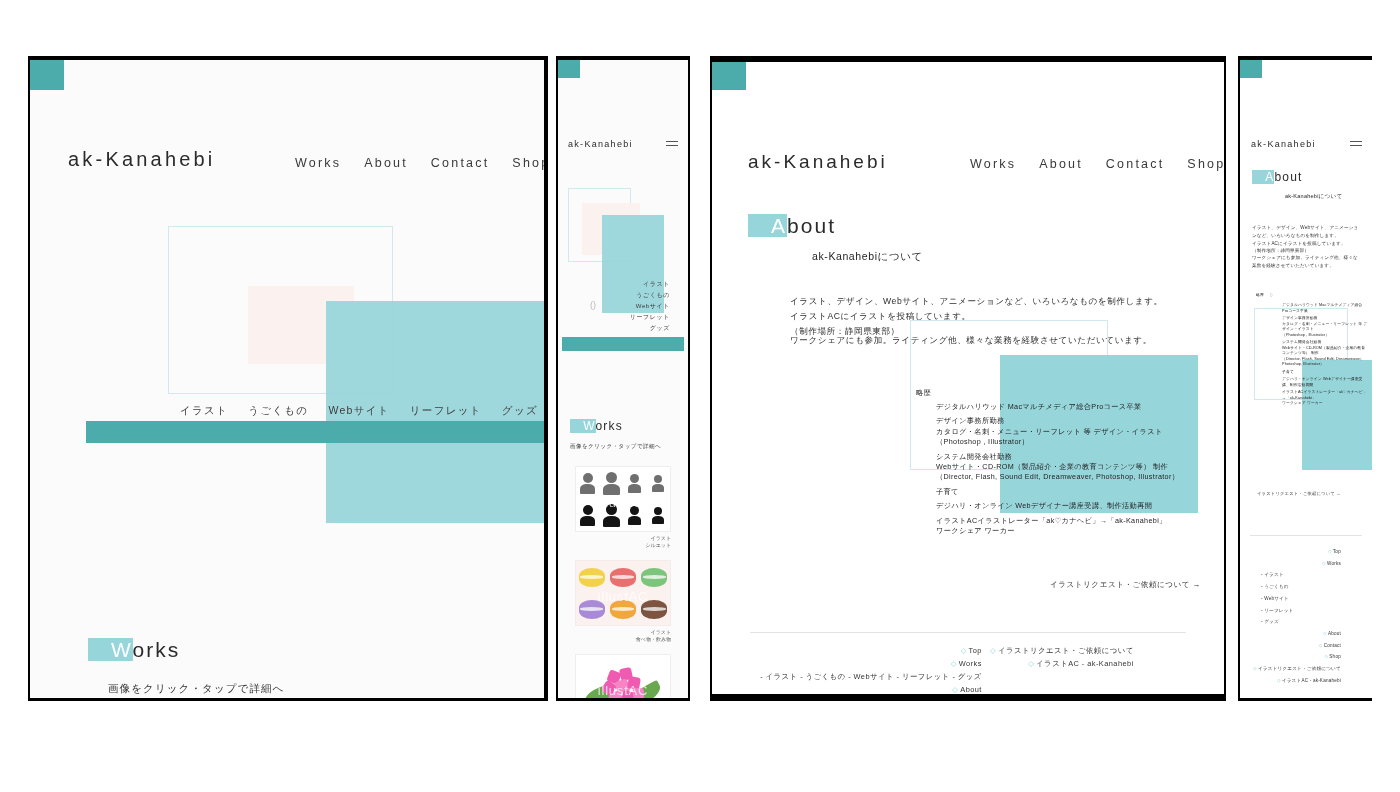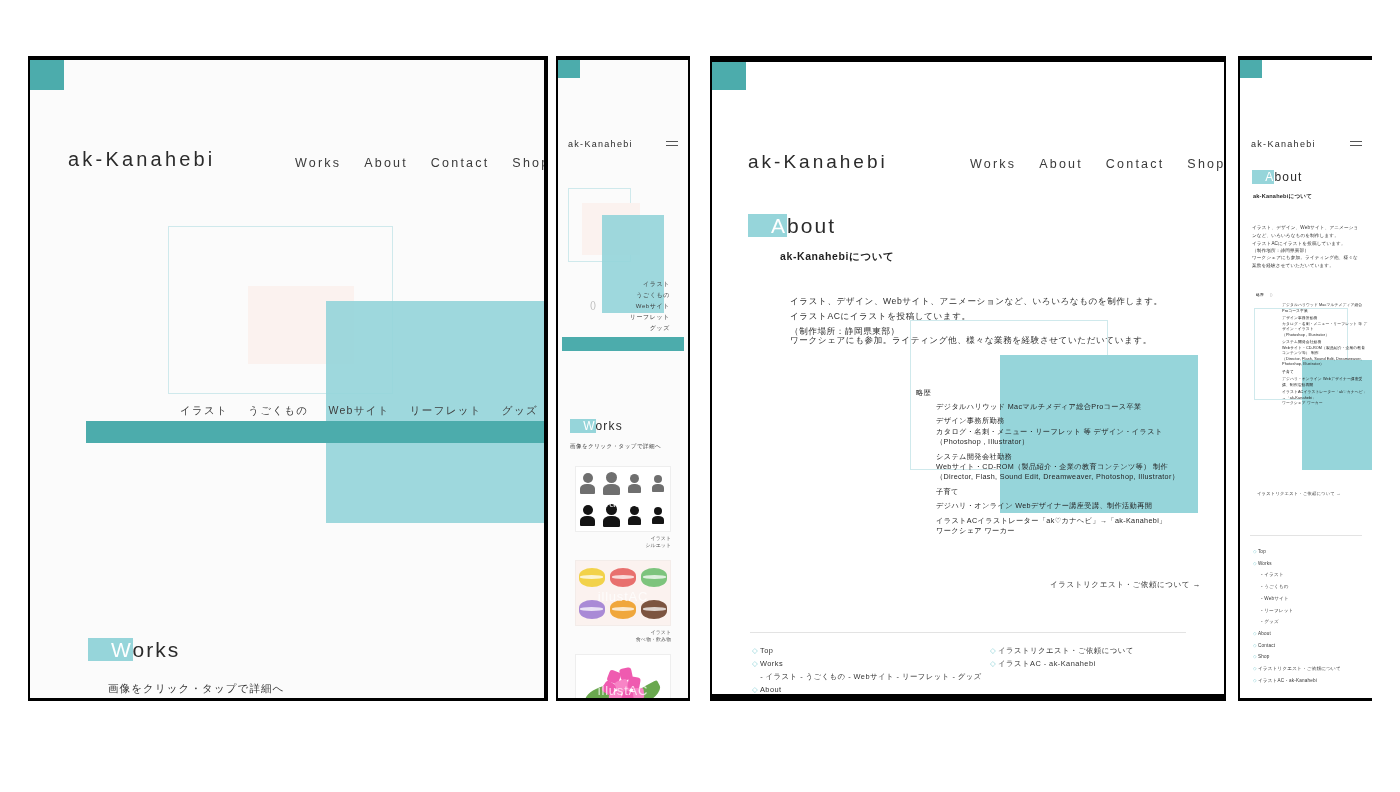--- a/index.html
+++ b/index.html
@@ -73,33 +73,33 @@
   .person .body { border-radius: 45% 45% 8% 8%; margin: 0 auto; }
   .macaron-grid { position:absolute; inset:0; background:#fbf2ef; display:grid; grid-template-columns:repeat(3,1fr); grid-template-rows:repeat(2,1fr); align-items:center; justify-items:center; }
   .macaron { border-radius: 50% / 42%; position: relative; }
   .macaron::after { content:""; position:absolute; left:6%; right:6%; top:42%; height:16%; background:rgba(255,255,255,.75); border-radius:50%; }
   .wm { position:absolute; left:0; right:0; top:44%; text-align:center; color:rgba(255,255,255,.75); letter-spacing:.06em; pointer-events:none; }
   .hydrangea { position:absolute; inset:0; display:flex; align-items:center; justify-content:center; background:#fff; }
   .petal { position:absolute; background:#ef5bb0; border-radius:3px; }
   .leaf { position:absolute; background:#6aa84f; border-radius:60% 10% 60% 10%; }
 
   
-  .about-label { position: absolute; color: #1f1f1f; font-weight: bold; white-space: nowrap; }
+  .about-label { position: absolute; color: #1f1f1f; font-weight: normal; white-space: nowrap; margin-left: 32px; }
   .para { position: absolute; color: #2e2e2e; line-height: 1.75; white-space: pre-line; }
   .career-box-outline { position: absolute; border: 1px solid #cfe9ec; }
   .career-cyan { position: absolute; background: #96d5da; }
   .career { position: absolute; color: #242424; }
   .career h4 { font-size: inherit; font-weight: normal; margin-bottom: .55em; }
   .career .grp { margin-bottom: .55em; line-height: 1.45; margin-left: 20px; }
   .req-link { position: absolute; color: #333; white-space: nowrap; }
 
   
   .footer-rule { position: absolute; background: #e3e3e3; height: 1px; }
   .fcol { position: absolute; color: #333; line-height: 1.75; }
-  .fcol .it { white-space: nowrap; }
+  .fcol .it { white-space: nowrap; text-align: right; }
   .fcol .it::before { content: "◇"; color: #8fd3d8; margin-right: .25em; }
   .fcol .sub { white-space: nowrap; padding-left: 1.1em; }
   .fcol .sub span::before { content: "- "; }
 
   .sub-vert { }
   .sub-vert span { display: block; white-space: nowrap; }
   .sub-vert span::before { content: "- "; }
 </style>
 </head>
 <body>

